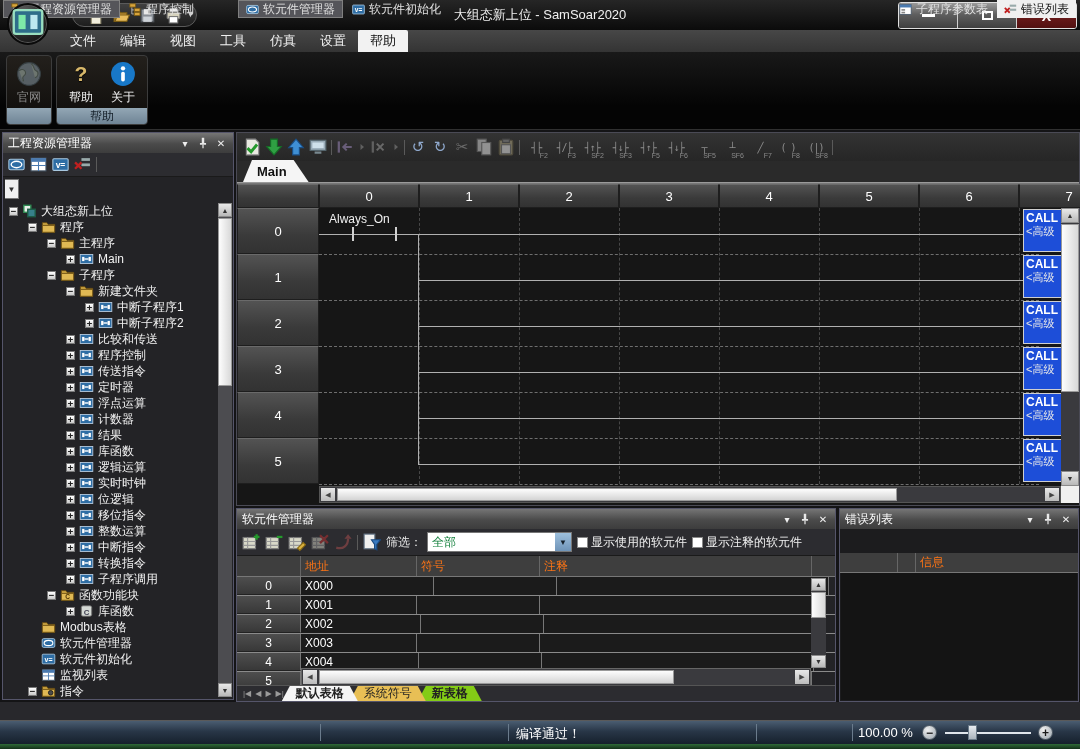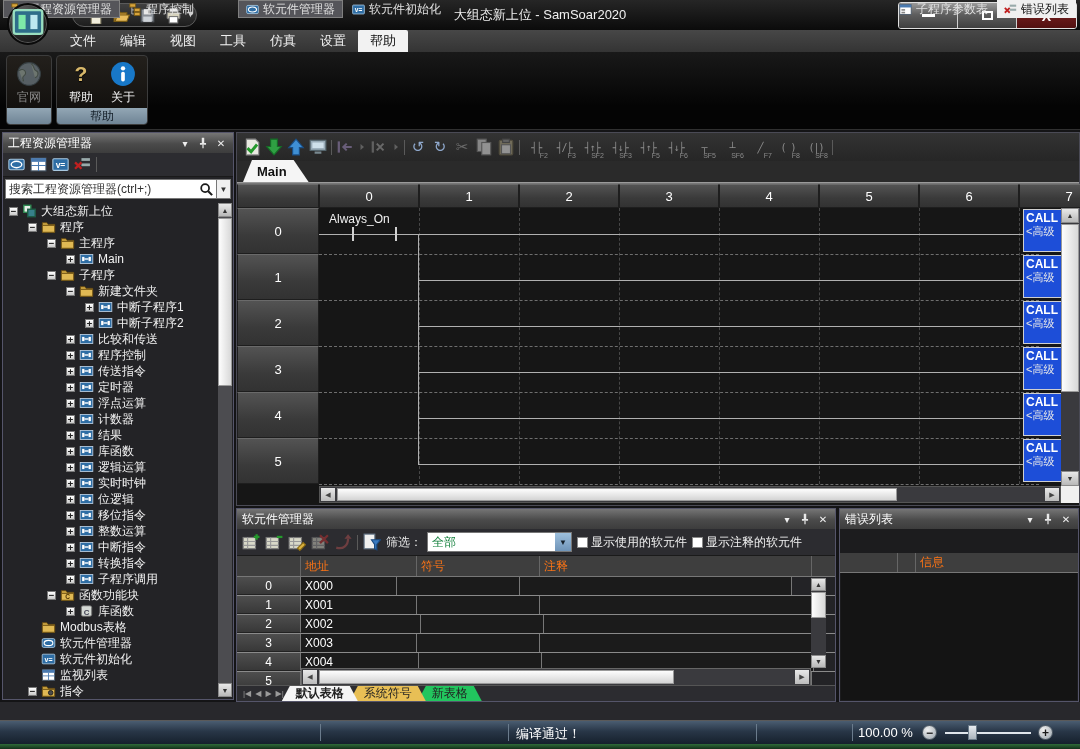--- a/index.html
+++ b/index.html
@@ -108,21 +108,21 @@
   .trow{display:flex;height:19px;border-bottom:1px solid #8a8a8a;}
   .tnum{width:64px;background:linear-gradient(#4e4e4e,#383838);display:flex;align-items:center;justify-content:center;
     font-size:12px;color:#fff;border-right:1px solid #777;border-bottom:1px solid #222;}
   .tcell{background:#1b1b1b;border-right:1px solid #777;font-size:12px;color:#fff;display:flex;align-items:center;padding:0 4px;}
   .sheetrow{position:absolute;left:0;right:0;bottom:0;height:16px;background:#2c2c30;display:flex;align-items:stretch;border-top:1px solid #555;}
   .navs{display:flex;align-items:center;gap:4px;padding:0 6px;color:#9a9a9a;font-size:8px;}
   .sheet{display:flex;align-items:center;padding:0 14px;font-size:12px;color:#222;margin-left:-8px;
     clip-path:polygon(8px 0,calc(100% - 8px) 0,100% 100%,0 100%);}
   .sheet.active{background:#f5f5f5;font-weight:bold;z-index:3;}
   .sheet.yellow{background:#e8bf55;z-index:2;}
-  .sheet.green{background:#22c55e;z-index:1;}
+  .sheet.green{background:#84cc16;z-index:1;font-weight:bold;}
   
   .dockbar{left:0;top:702px;right:0;height:18px;background:#28282c;display:flex;}
   .docksec{position:absolute;top:0;height:18px;display:flex;gap:2px;}
   .dtab{display:flex;align-items:center;gap:4px;padding:0 7px;font-size:12px;color:#e0e0e0;}
   .dtab .ic{width:13px;height:13px;display:flex;}
   .dtab.on{background:#55555a;border:1px solid #808080;}
   .dtab.onwhite{background:#f0f0f0;color:#111;}
   
   .statusbar{left:0;top:720px;right:0;height:24px;background:linear-gradient(#4a5d71,#283647 45%,#15202c);
     border-top:1px solid #5a5a5a;font-size:13px;color:#fff;}
@@ -278,29 +278,20 @@
         <span class="ic">
           <svg width="100%" height="100%" viewBox="0 0 16 16" xmlns="http://www.w3.org/2000/svg">
             <rect x="7" y="2" width="8" height="2.6" fill="#9aa"></rect>
             <rect x="7" y="7" width="8" height="2.6" fill="#9aa"></rect>
             <path d="M1 6l6 6M7 6l-6 6" stroke="#c02020" stroke-width="2.2"></path>
           </svg>
         </span>
         <span class="vsep"></span>
       </div>
     <div class="searchrow">
-      <div class="searchbox">
-        <span class="ph">搜索工程资源管理器(ctrl+;)</span>
-        <span style="width:14px;height:14px;display:flex;" id="mag">
-            <svg width="100%" height="100%" viewBox="0 0 16 16" xmlns="http://www.w3.org/2000/svg">
-              <circle cx="7" cy="7" r="4.5" fill="none" stroke="#1a1a1a" stroke-width="2"></circle>
-              <path d="M10.5 10.5L15 15" stroke="#1a1a1a" stroke-width="2.4"></path>
-            </svg>
-          </span>
-      </div>
       <div class="searchdrop">▼</div>
     </div>
     <div class="tree" id="tree">
         <div class="titem" style="padding-left: 5px;">
           <span class="texp">−</span>
           <span class="tic">
             <svg width="100%" height="100%" viewBox="0 0 16 16" xmlns="http://www.w3.org/2000/svg">
               <rect x="1.5" y="1.5" width="8" height="8" fill="#e8f0e8" stroke="#2f8a52" stroke-width="1.6"></rect>
               <rect x="6" y="6" width="8.5" height="8.5" fill="#37808a" stroke="#1e5c46" stroke-width="1.6"></rect>
             </svg>
@@ -926,21 +917,21 @@
       </div>
     <div id="devtable">
         <div class="thead">
           <div class="thc" style="width: 64px; background: rgb(62, 62, 62);"></div>
           <div class="thc" style="width: 116px;">地址</div>
           <div class="thc" style="width: 123px;">符号</div>
           <div class="thc" style="width: 272px;">注释</div>
         </div>
         <div class="trow">
           <div class="tnum">0</div>
-          <div class="tcell" style="width: 96px;">X000</div>
+          <div class="tcell" style="width: 133px;">X000</div>
           <div class="tcell" style="width: 123px;"></div>
           <div class="tcell" style="width: 272px;"></div>
         </div>
         <div class="trow">
           <div class="tnum">1</div>
           <div class="tcell" style="width: 116px;">X001</div>
           <div class="tcell" style="width: 123px;"></div>
           <div class="tcell" style="width: 272px;"></div>
         </div>
         <div class="trow">

